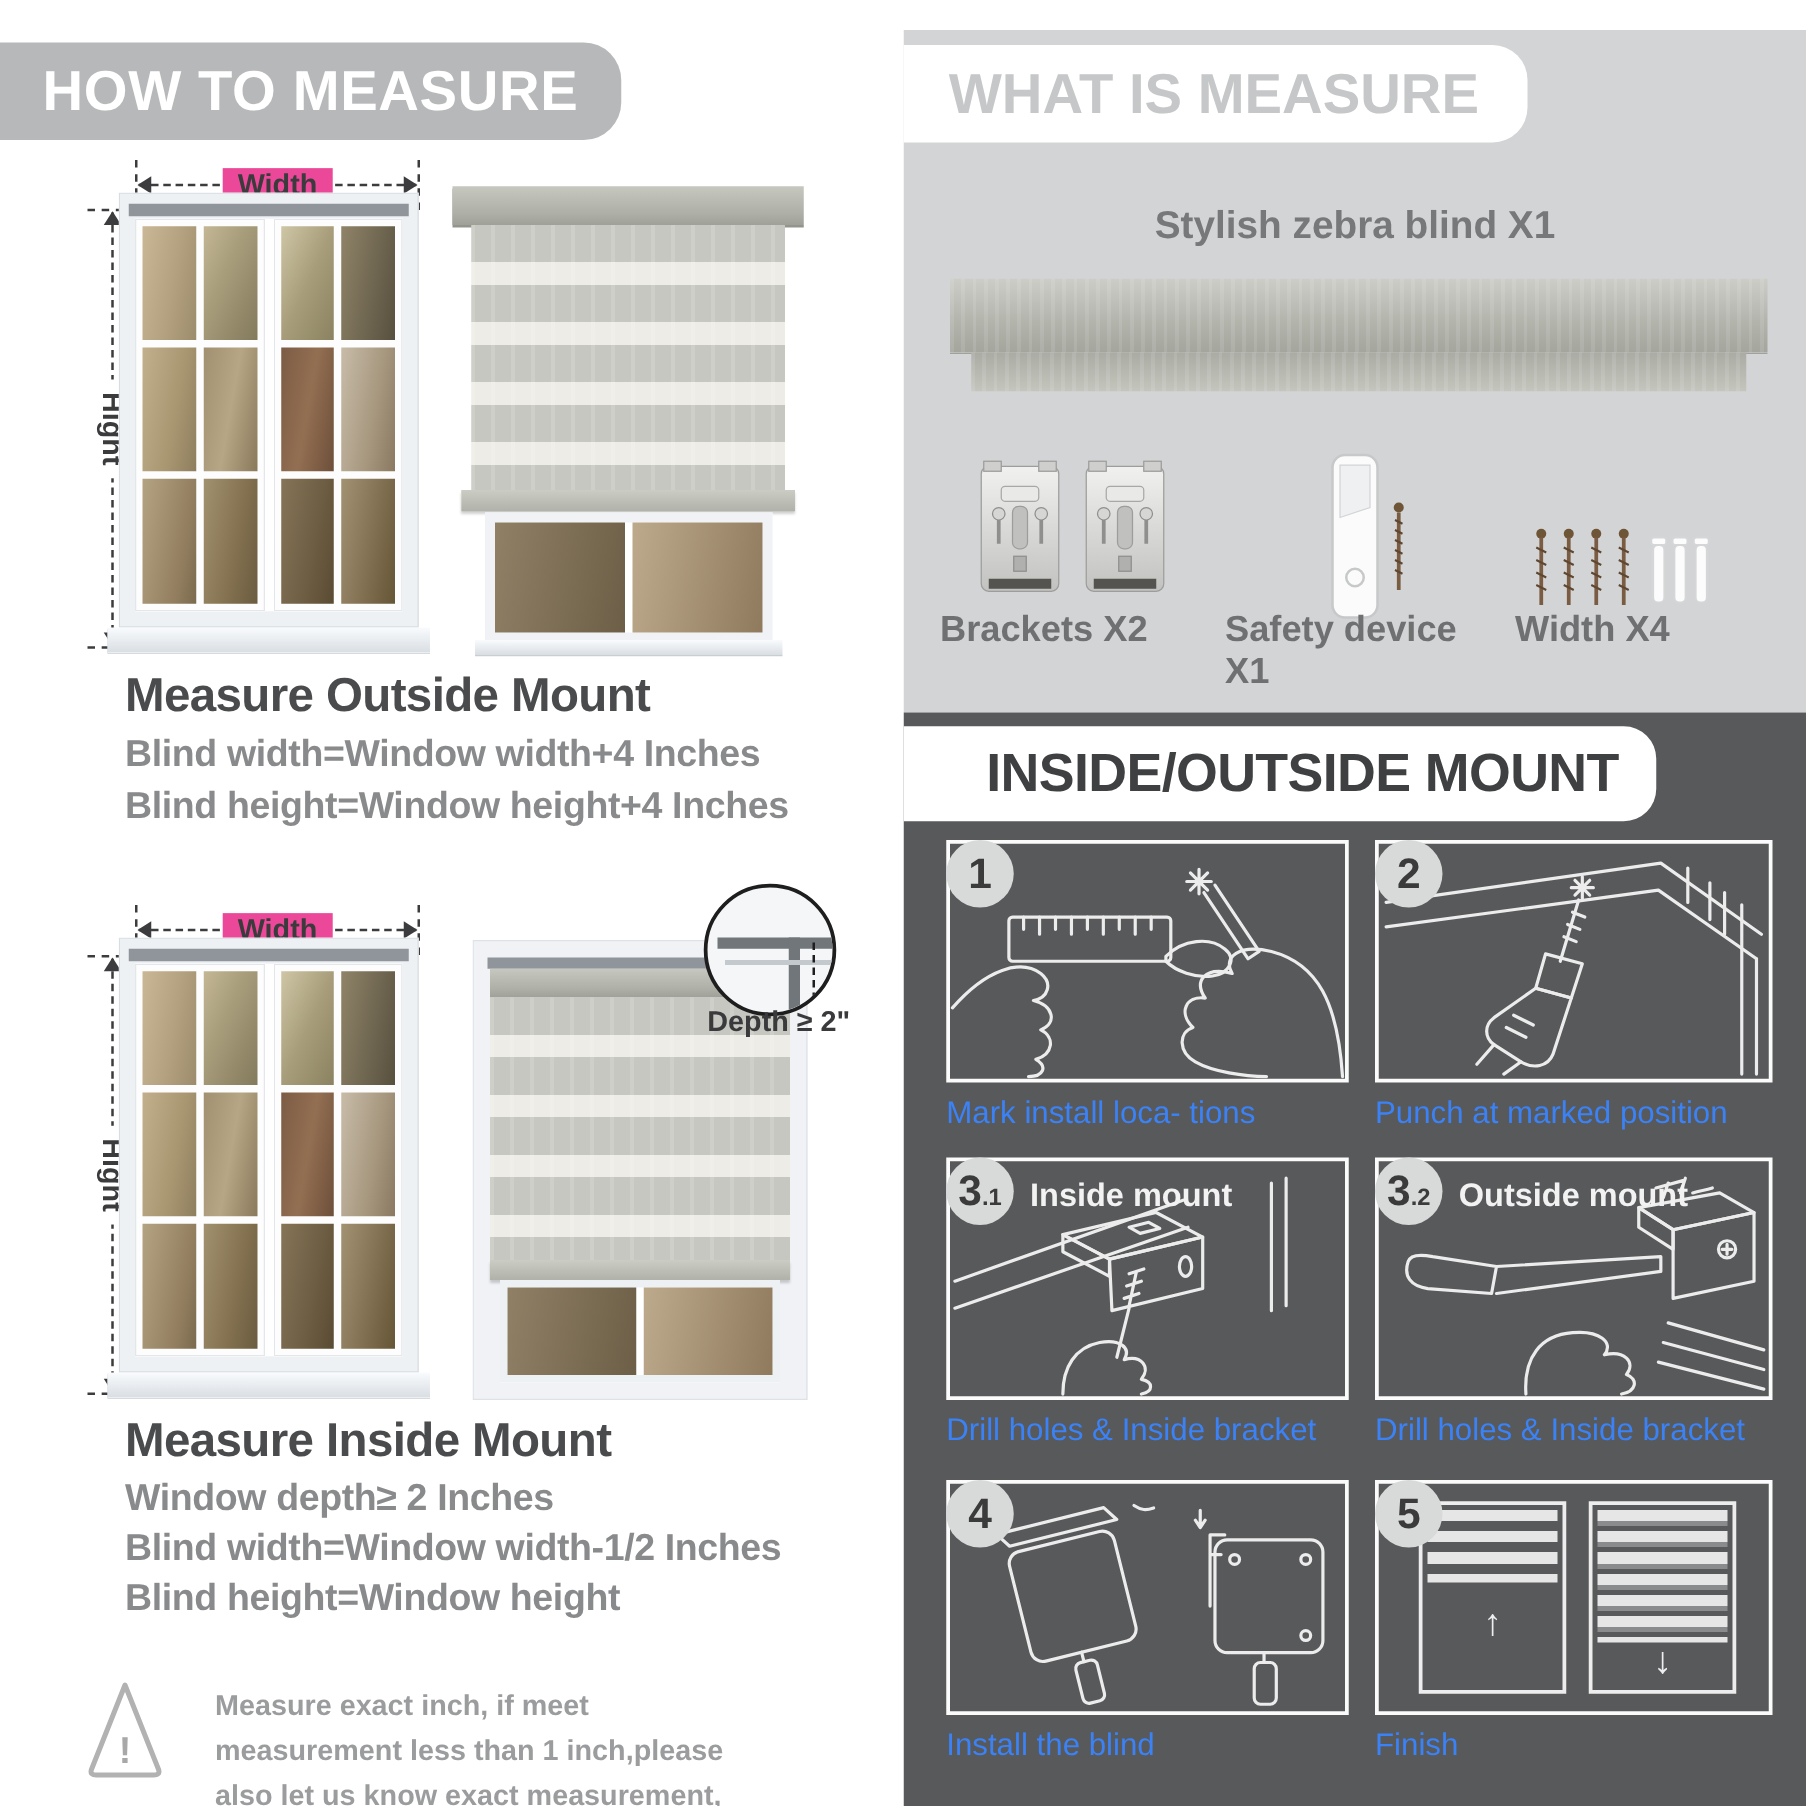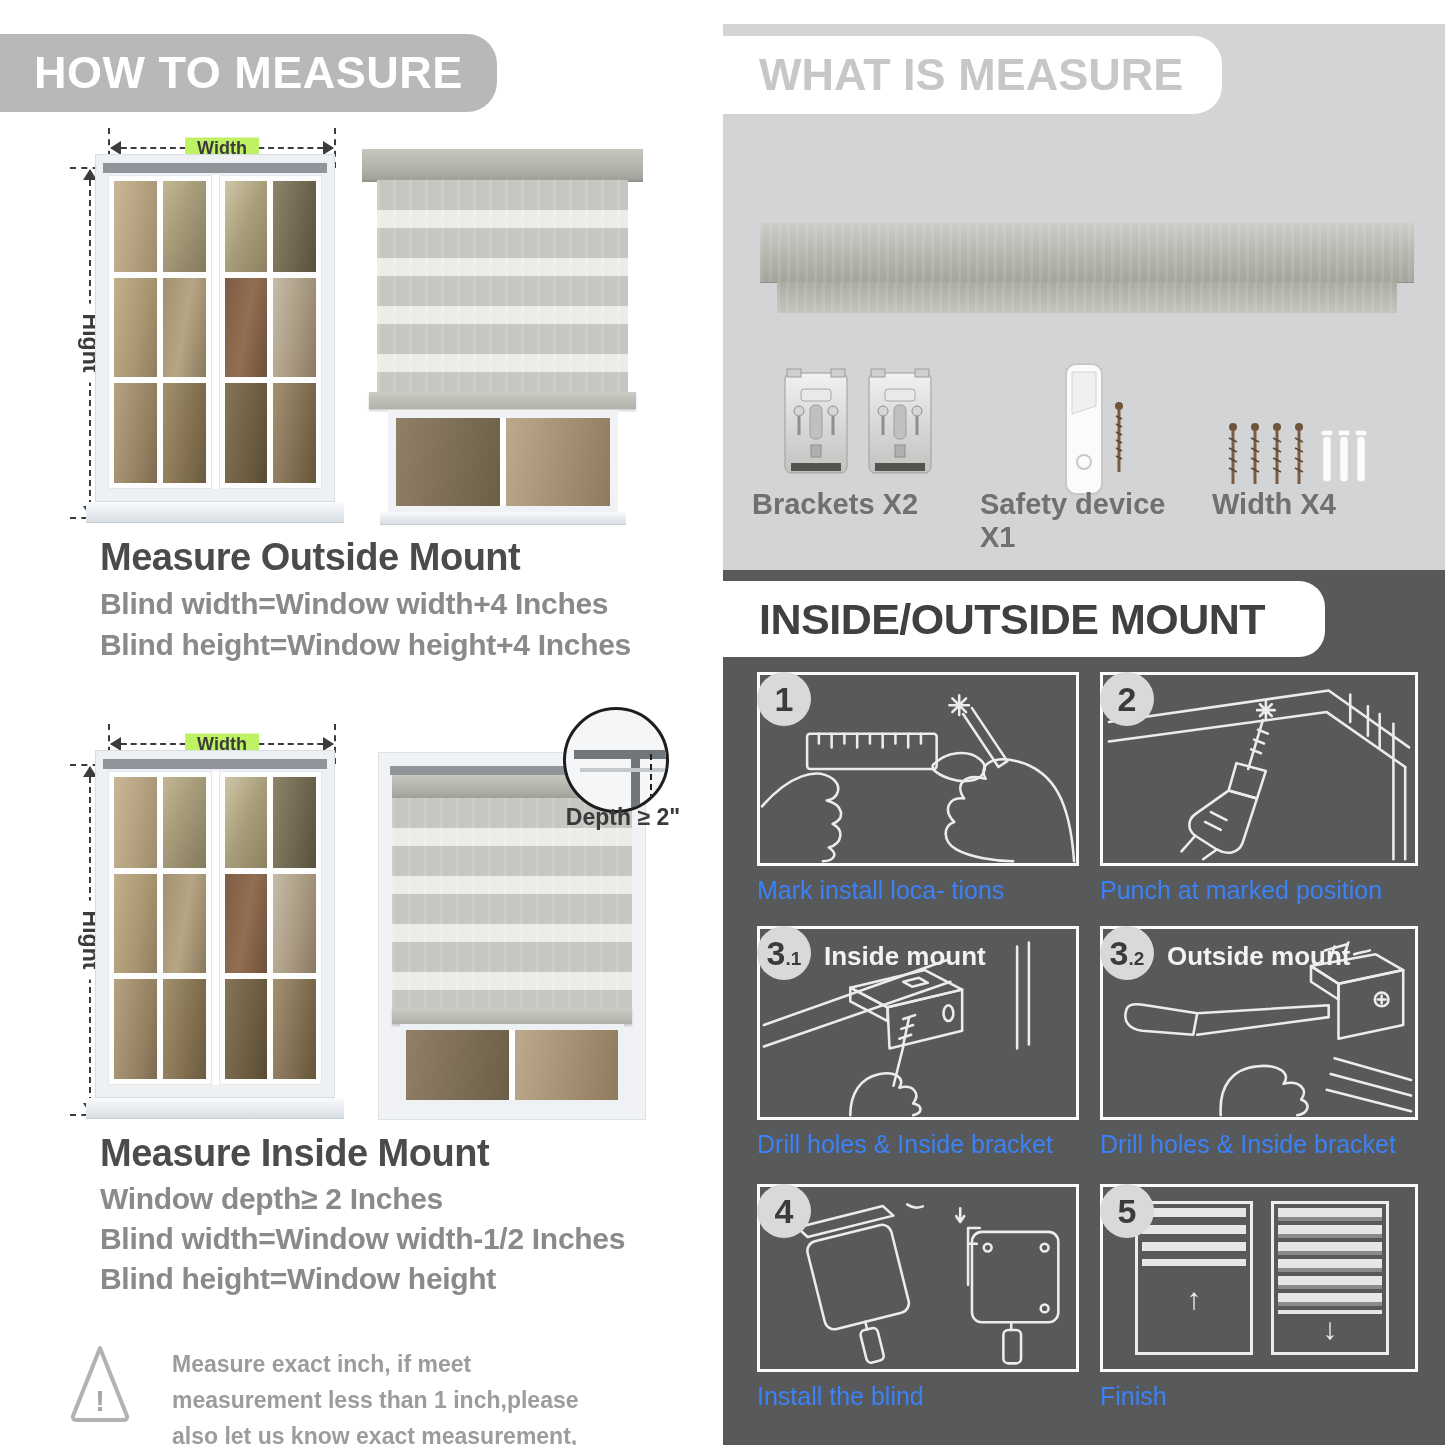--- a/index.html
+++ b/index.html
@@ -13,22 +13,22 @@
     padding-left:34px;letter-spacing:.5px;}
 
   
   .warrow{height:40px;}
   .warrow .endline{position:absolute;top:0;bottom:0;width:0;border-left:2px dashed #3c3c3e;}
   .warrow .line{position:absolute;top:19px;left:3px;right:3px;border-top:2px dashed #3c3c3e;}
   .warrow .ah-l{position:absolute;left:2px;top:13px;width:0;height:0;
     border-right:11px solid #3c3c3e;border-top:7px solid transparent;border-bottom:7px solid transparent;}
   .warrow .ah-r{position:absolute;right:2px;top:13px;width:0;height:0;
     border-left:11px solid #3c3c3e;border-top:7px solid transparent;border-bottom:7px solid transparent;}
-  .warrow .lbl{position:absolute;left:50%;top:50%;transform:translate(-50%,-50%);background:#bef264;
-    padding:0 12px;font-weight:bold;font-size:18px;color:#3b3b3d;}
+  .warrow .lbl{position:absolute;left:50%;top:50%;transform:translate(-50%,-50%);background:#ec4899;
+    padding:0 12px;font-weight:bold;font-size:23px;color:#3b3b3d;}
   .harrow{width:40px;}
   .harrow .line{position:absolute;left:19px;top:3px;bottom:3px;border-left:2px dashed #3c3c3e;}
   .harrow .endline{position:absolute;left:0;right:0;height:0;border-top:2px dashed #3c3c3e;}
   .harrow .ah-t{position:absolute;left:13px;top:2px;width:0;height:0;
     border-bottom:11px solid #3c3c3e;border-left:7px solid transparent;border-right:7px solid transparent;}
   .harrow .ah-b{position:absolute;left:13px;bottom:2px;width:0;height:0;
     border-top:11px solid #3c3c3e;border-left:7px solid transparent;border-right:7px solid transparent;}
   .harrow .lbl{position:absolute;left:20px;top:50%;transform:translate(-50%,-50%) rotate(90deg);
     background:#fff;padding:0 10px;font-weight:bold;font-size:23px;color:#3b3b3d;white-space:nowrap;}
 
@@ -88,21 +88,21 @@
   .product-lbl{left:723px;top:138px;width:722px;text-align:center;font-weight:bold;font-size:31px;color:#77787a;}
   .cassette-main{left:760px;top:199px;width:654px;height:59px;
     background:linear-gradient(180deg,#cccdc7,#b2b3ab 60%,#a4a59d);box-shadow:0 1px 0 #8f908a;}
   .cassette-main:after,.cassette-rail:after{content:"";position:absolute;inset:0;
     background:repeating-linear-gradient(90deg,rgba(255,255,255,.10) 0 3px,rgba(0,0,0,0) 3px 9px);}
   .cassette-rail{left:777px;top:258px;width:620px;height:31px;
     background:linear-gradient(180deg,#aaaba3,#c4c5bd);}
   .item-lbl{top:464px;text-align:left;font-weight:bold;font-size:29px;color:#6f7072;}
 
   .mount-header{left:723px;top:557px;width:566px;height:76px;background:#fff;border-radius:0 26px 26px 0;
-    color:#3f4041;font-weight:bold;font-size:43px;line-height:76px;padding-left:36px;letter-spacing:-.5px;}
+    color:#3f4041;font-weight:bold;font-size:43px;line-height:76px;padding-left:36px;letter-spacing:-.5px;text-align:center;}
 
   .step{position:absolute;}
   .step .frame{position:relative;border:3px solid #fbfbfb;height:188px;}
   .step.row3 .frame{height:182px;}
   .step .badge{position:absolute;left:-3px;top:-3px;width:54px;height:54px;border-radius:50%;
     background:#d8d9d9;color:#3b3b3c;font-weight:bold;font-size:34px;
     display:flex;align-items:center;justify-content:center;}
   .step .badge .sub{font-size:19px;margin-top:12px;}
   .step .ptitle{position:absolute;left:64px;top:12px;color:#f2f2f2;font-weight:bold;font-size:26px;}
   .step .caption{margin-top:10px;color:#3b82f6;font-weight:normal;font-size:25px;white-space:nowrap;}
@@ -247,20 +247,21 @@
   <div class="abs" style="left:68px;top:1318px;width:64px;height:84px;">
     <svg class="lineart" viewBox="0 0 64 84">
       <path d="M32,6 L59,74 Q60,78 55,78 L9,78 Q4,78 5,74 Z" fill="none" stroke="#b2b2b2" stroke-width="4" stroke-linejoin="round"></path>
     </svg>
     <span class="warn-bang">!</span>
   </div>
   <div class="abs warn-text" style="left:172px;top:1322px;width:452px;">Measure exact inch, if meet measurement less than 1 inch,please also let us know exact measurement, please do not leave it</div>
 
   <div class="abs right-top"></div>
   <div class="abs inc-header">WHAT IS MEASURE</div>
+  <div class="abs product-lbl">Stylish zebra blind X1</div>
   <div class="abs cassette-main"></div>
   <div class="abs cassette-rail"></div>
 
   <div class="abs" style="left:783px;top:343px;width:150px;height:114px;">
     <svg class="lineart" viewBox="0 0 150 114">
       <defs>
         <linearGradient id="metal" x1="0" y1="0" x2="0" y2="1">
           <stop offset="0" stop-color="#f1f1ef"></stop>
             <stop offset=".5" stop-color="#d9d9d7"></stop>
             <stop offset="1" stop-color="#c2c2c0"></stop>

